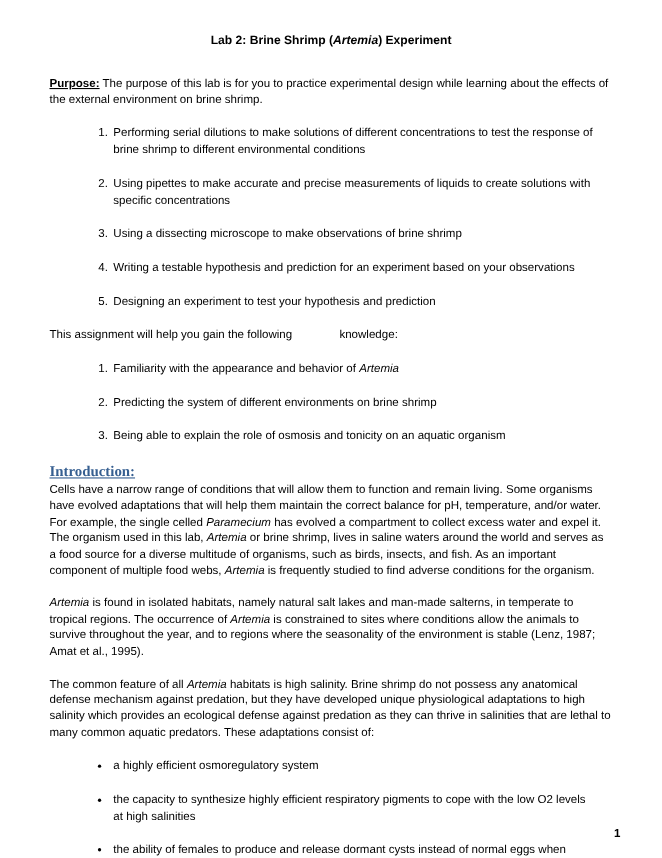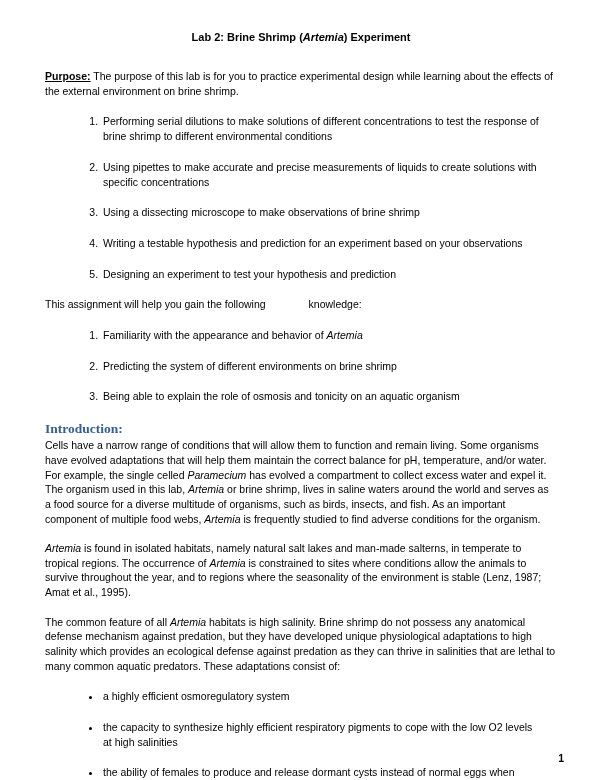--- a/index.html
+++ b/index.html
@@ -72,21 +72,21 @@
       <li><span>Designing an experiment to test your hypothesis and prediction</span></li>
     </ol>
 
   <p class="tight"><span>This assignment will help you gain the following </span><span style="font-weight: normal; margin-left: 40px;">knowledge</span><span>:</span></p>
   <ol>
       <li><span>Familiarity with the appearance and behavior of </span><span style="font-style: italic;">Artemia</span></li>
       <li><span>Predicting the system of different environments on brine shrimp</span></li>
       <li><span>Being able to explain the role of osmosis and tonicity on an aquatic organism</span></li>
     </ol>
 
-  <h2 class="section-heading" style="color: rgb(54, 95, 145);">Introduction:</h2>
+  <h2 class="section-heading" style="color: rgb(54, 95, 145); text-decoration: underline;">Introduction:</h2>
 
 
   <p><span>Cells have a narrow range of conditions that will allow them to function and remain living. Some organisms have evolved adaptations that will help them maintain the correct balance for pH, temperature, and/or water. For example, the single celled </span><span style="font-style: italic;">Paramecium</span><span> has evolved a compartment to collect excess water and expel it. The organism used in this lab, </span><span style="font-style: italic;">Artemia</span><span> or brine shrimp, lives in saline waters around the world and serves as a food source for a diverse multitude of organisms, such as birds, insects, and fish. As an important component of multiple food webs, </span><span style="font-style: italic;">Artemia</span><span> is frequently studied to find adverse conditions for the organism.</span></p>
 
   <p><span style="font-style: italic;">Artemia</span><span> is found in isolated habitats, namely natural salt lakes and man-made salterns, in temperate to tropical regions. The occurrence of </span><span style="font-style: italic;">Artemia</span><span> is constrained to sites where conditions allow the animals to survive throughout the year, and to regions where the seasonality of the environment is stable (Lenz, 1987; Amat et al., 1995).</span></p>
 
   <p><span>The common feature of all </span><span style="font-style: italic;">Artemia</span><span> habitats is high salinity. Brine shrimp do not possess any anatomical defense mechanism against predation, but they have developed unique physiological adaptations to high salinity which provides an ecological defense against predation as they can thrive in salinities that are lethal to many common aquatic predators. These adaptations consist of:</span></p>
 
   <ul>
       <li><span>a highly efficient osmoregulatory system</span></li>

